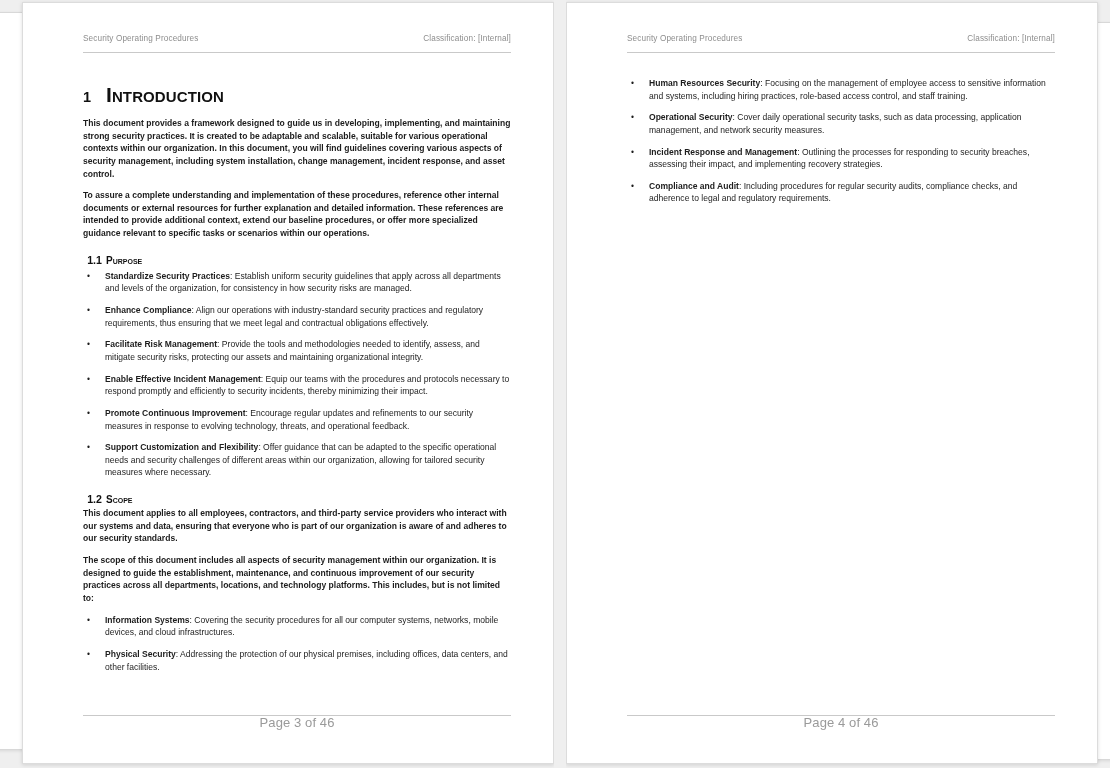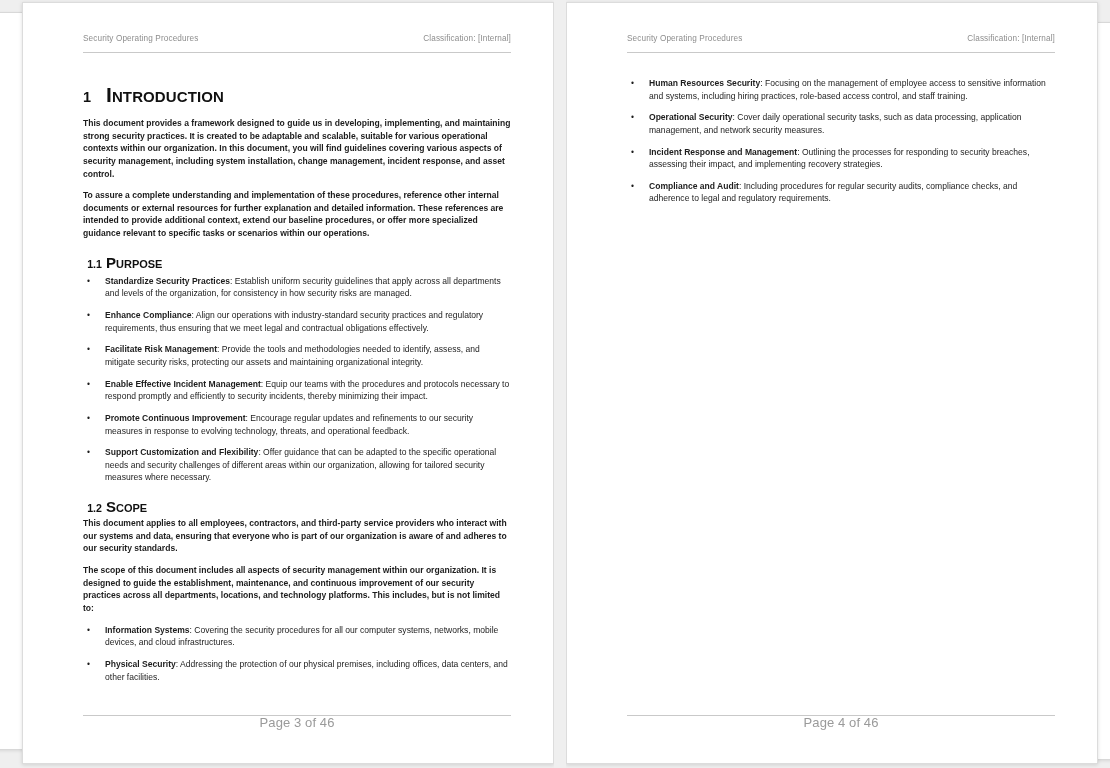--- a/index.html
+++ b/index.html
@@ -131,21 +131,21 @@
     display: flex;
     align-items: baseline;
   }
   h2.sub .num {
     width: 23px;
     flex: 0 0 23px;
     text-align: center;
   }
   h2.sub .ttl {
     font-variant: small-caps;
-    font-size: 15px;
+    font-size: 10px;
   }
 
   p.para {
     font-size: 8.55px;
     line-height: 1.48;
     margin: 0 0 9px 0;
     color: #1d1d1d;
     text-align: left;
     font-weight: bold;
   }

